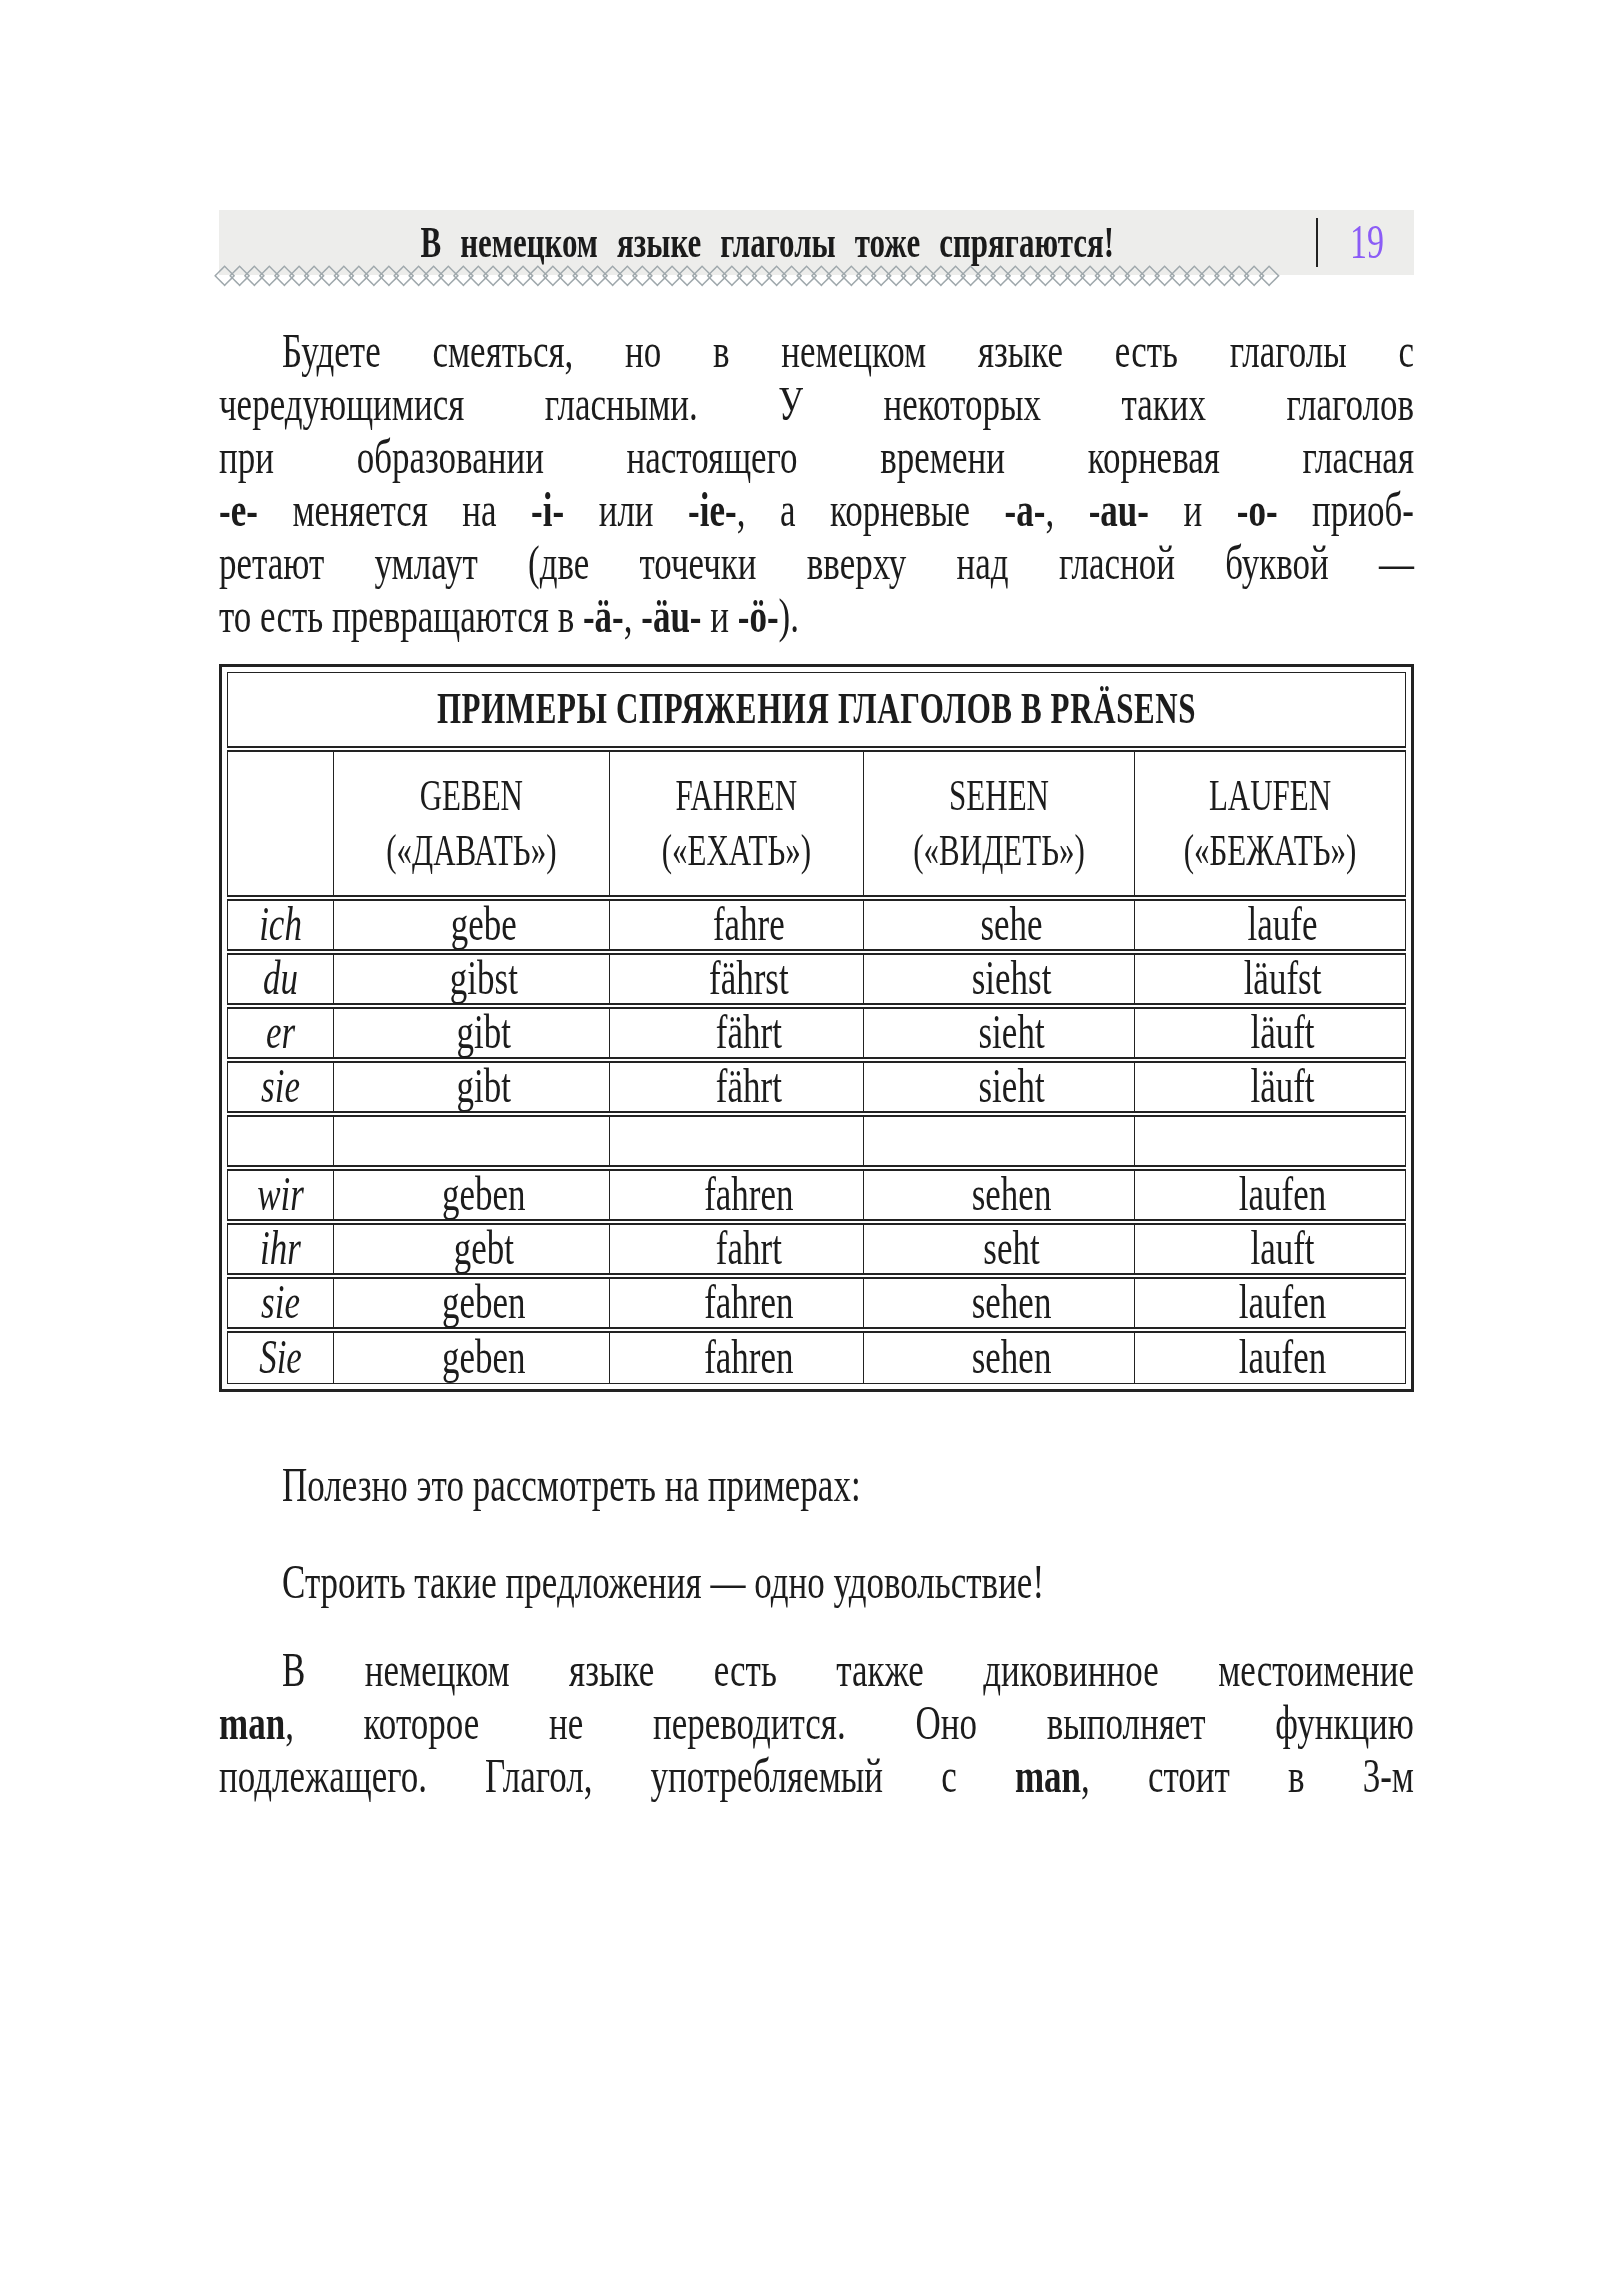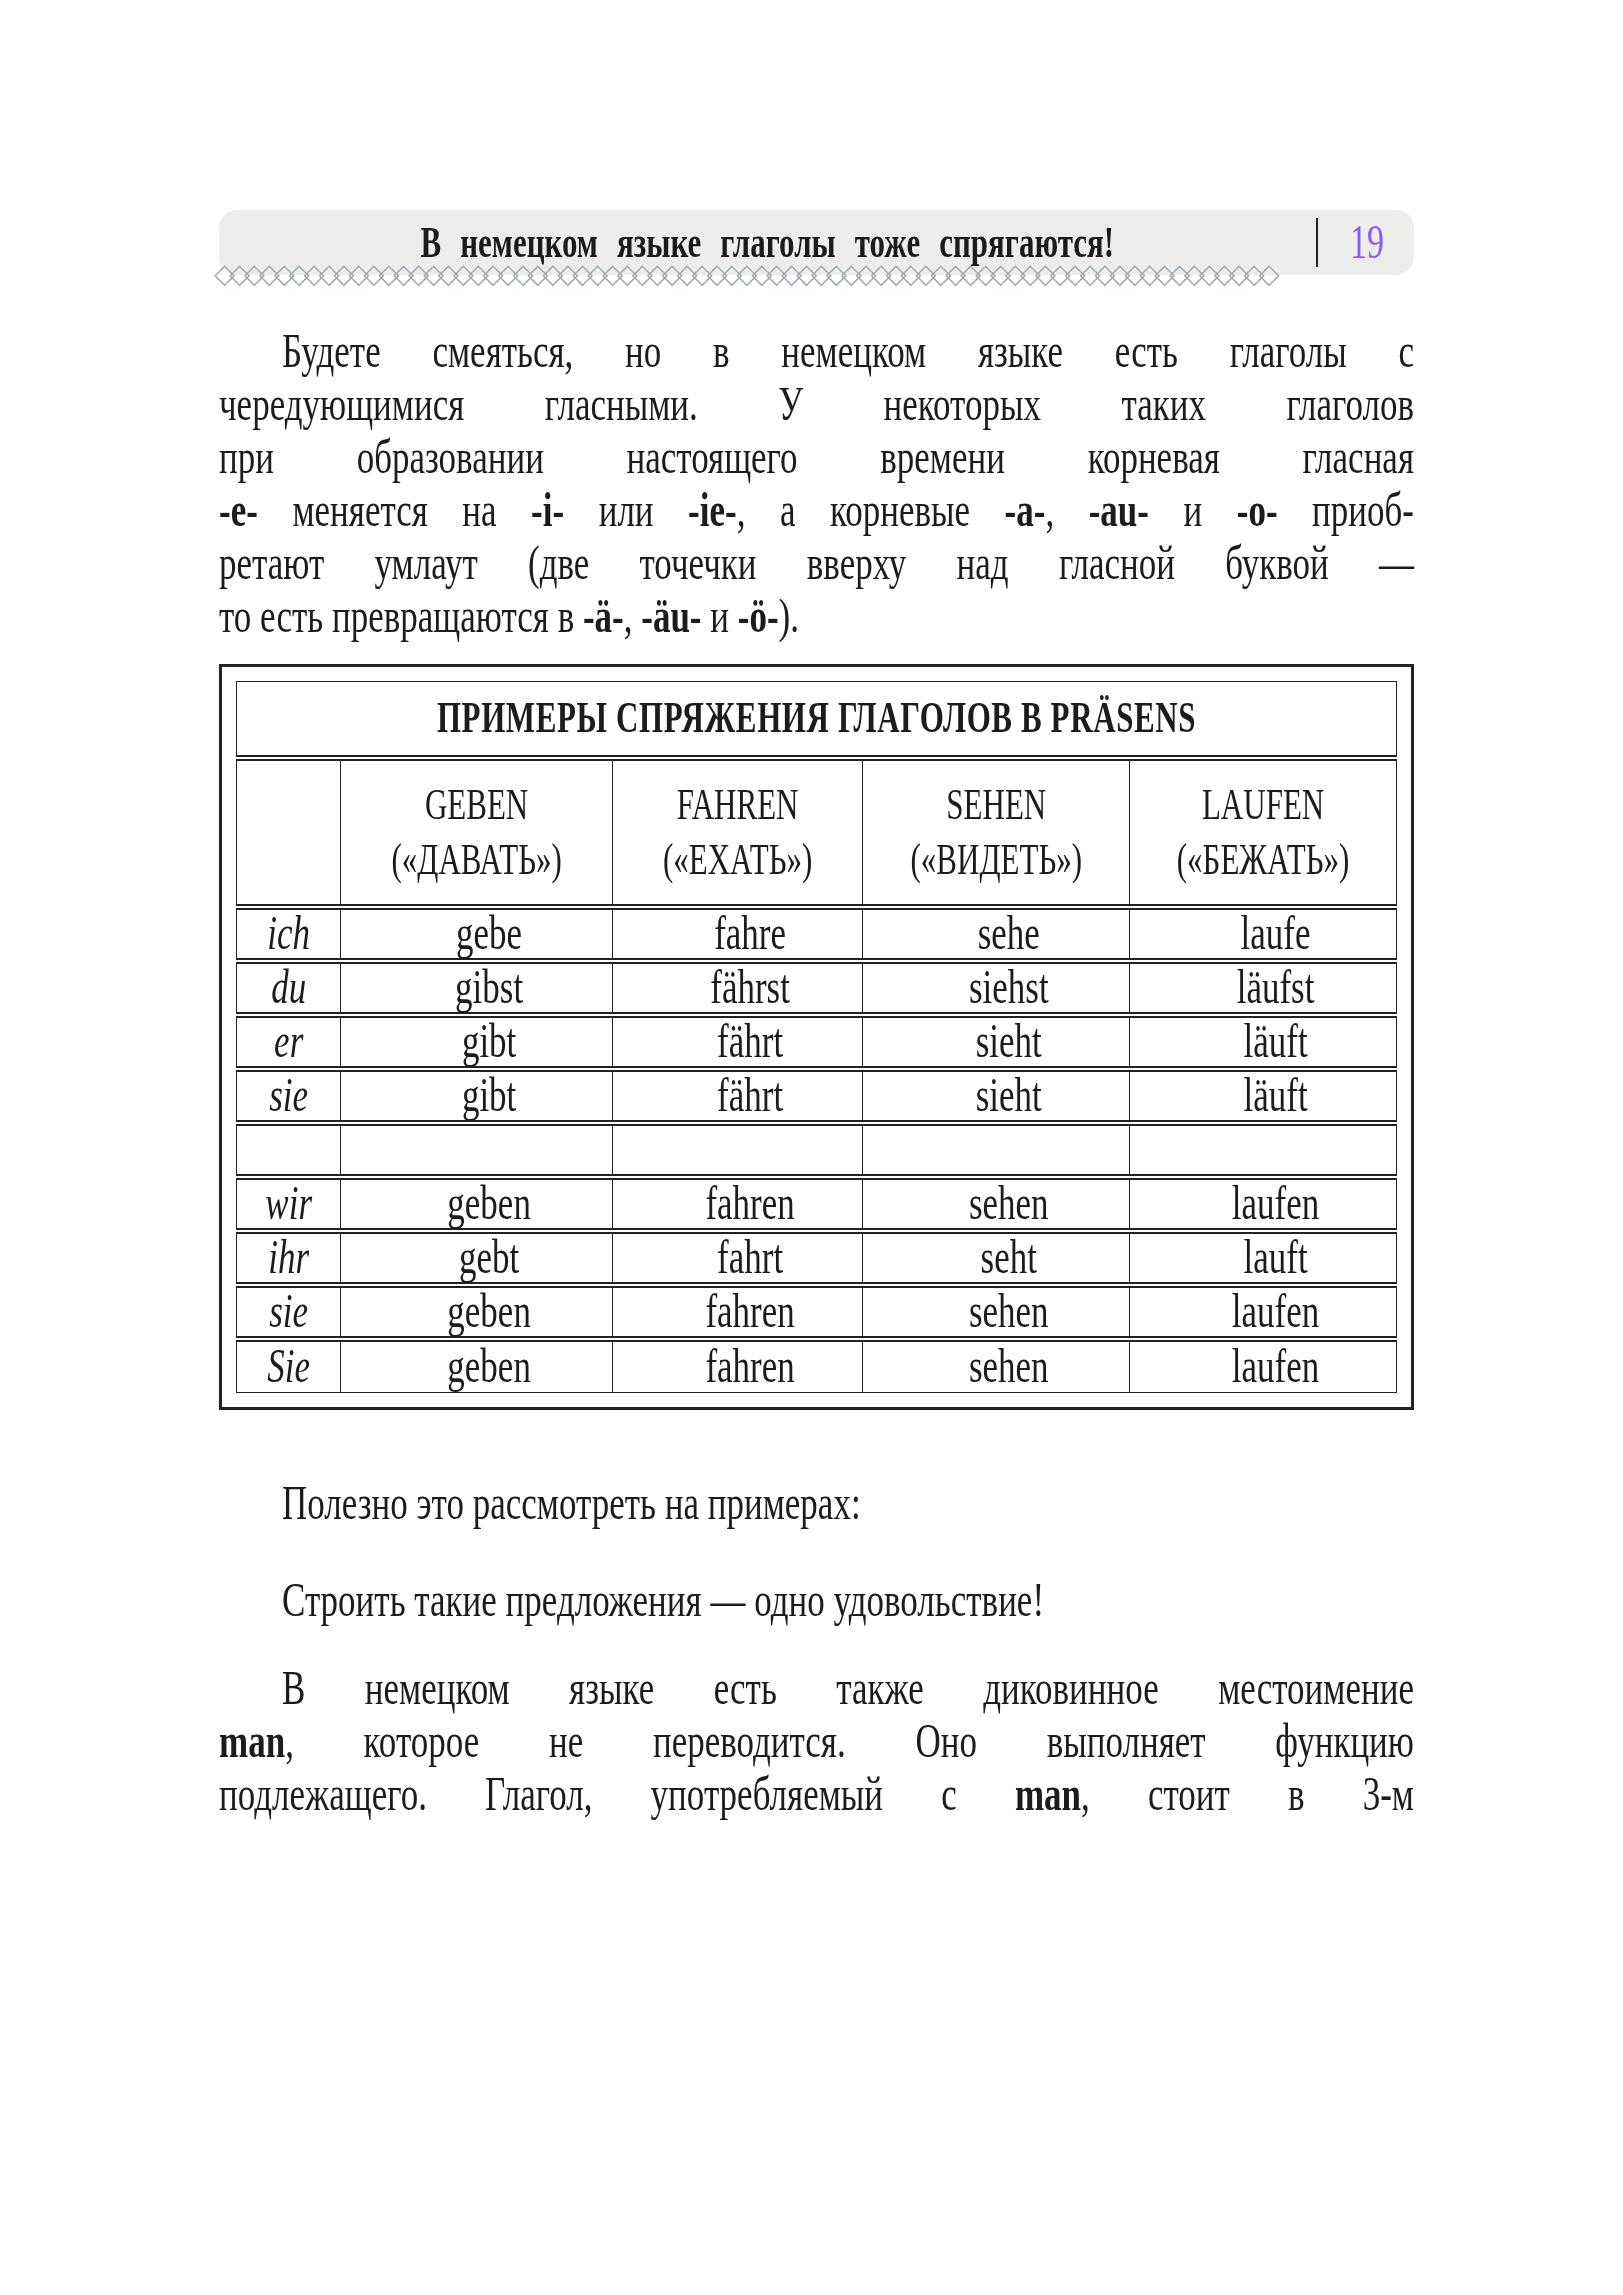--- a/index.html
+++ b/index.html
@@ -10,21 +10,21 @@
     color:#1c1c1c;
     position:relative;
     overflow:hidden;
   }
   .content { width:1195px; margin-left:219px; }
 
   
   .runhead { margin-top:210px; position:relative; }
   .band {
     height:65px; background:#ededeb;
-    display:flex; align-items:center;border-radius:18px;
+    display:flex; align-items:center;
   }
   .band-title {
     flex:1; text-align:center;
     font-size:31px; font-weight:bold; word-spacing:11.3px;
     color:#1b1b1b;
   }
   .band-sep { width:1.9px; height:49px; background:#222; margin-right:2.5px; }
   .band-page {
     width:94px; text-align:center;
     font-size:34px; color:#8b5cf6;
@@ -51,21 +51,21 @@
   .para-intro { margin-top:34px; }
   .examples-intro { margin-top:66px; }
   .examples-block { margin-top:34px; }
   .exclamation-line { margin-top:44px; }
   .para-man { margin-top:35px; }
 
   
   .tbl-frame {
     margin-top:22.5px;
     border:3.1px solid #222;
-    padding:14px;
+    padding:5px;
     background:#fff;
   }
   table.tbl {
     width:100%; border-collapse:collapse; table-layout:fixed;
     border:1.9px solid #222;
   }
   .tbl th, .tbl td {
     border-left:1.9px solid #222; border-right:1.9px solid #222;
     border-bottom:6.3px double #222;
     font-weight:normal;

